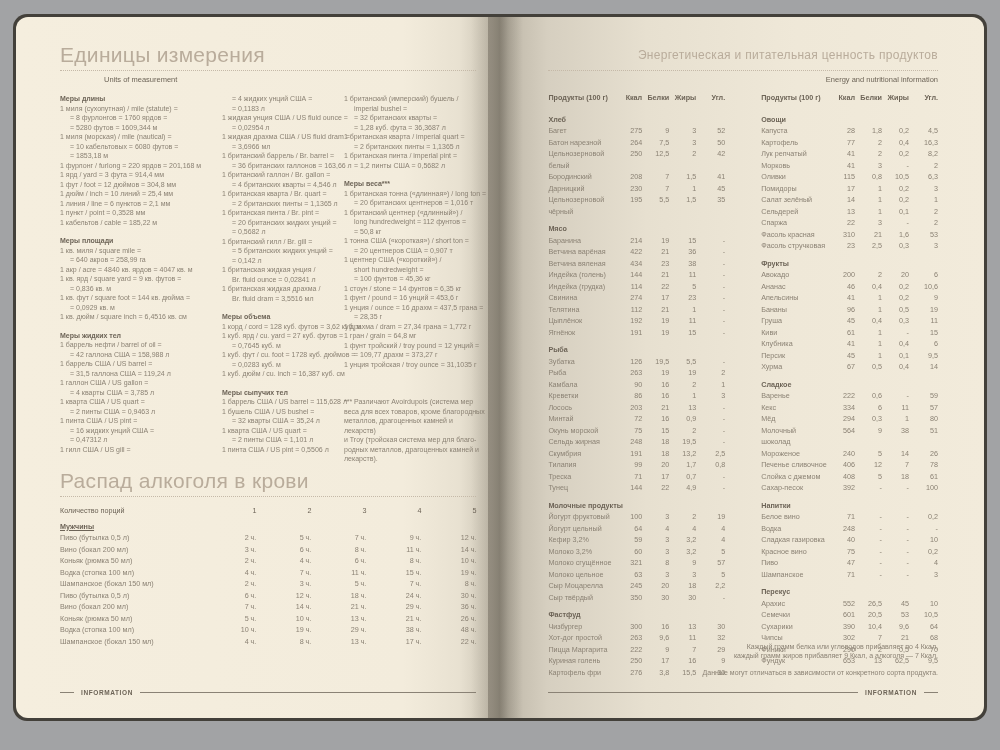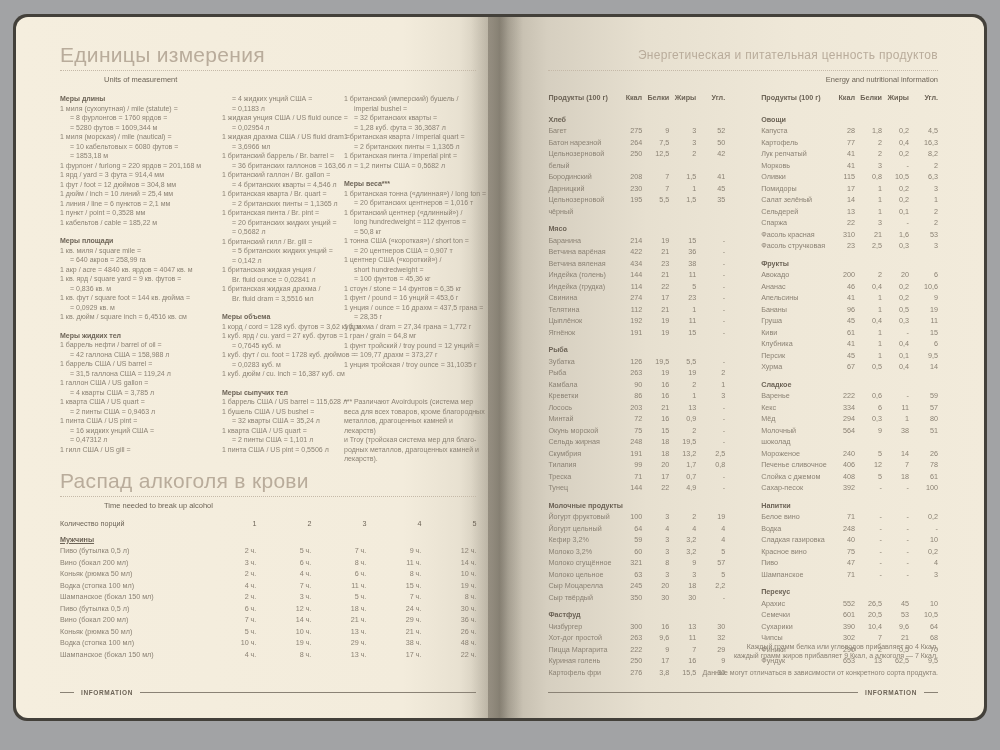--- a/index.html
+++ b/index.html
@@ -187,21 +187,20 @@
                   <div class="unit-line">родных металлов, драгоценных камней и</div>
                   <div class="unit-line">лекарств).</div>
                 </div>
               </div>
             </div>
         </div>
 
         <div class="alcohol">
           <h1 class="sec-title">Распад алкоголя в крови</h1>
           <div class="rule"></div>
-          <div class="subtitle">Time needed to break up alcohol</div>
           <div class="alc-table" id="alcohol-table">
               <div class="alc-cell alc-head">Количество порций</div>
               <div class="alc-cell alc-head num">1</div>
               <div class="alc-cell alc-head num">2</div>
               <div class="alc-cell alc-head num">3</div>
               <div class="alc-cell alc-head num">4</div>
               <div class="alc-cell alc-head num">5</div>
               <div class="alc-group">Мужчины</div>
               <div class="alc-cell">Пиво (бутылка 0,5 л)</div>
               <div class="alc-cell num">2 ч.</div>

